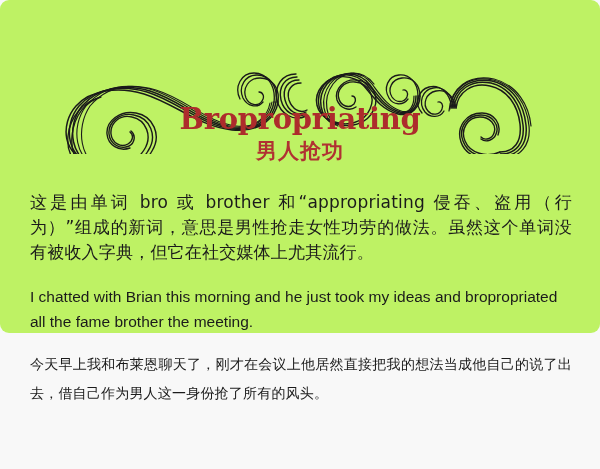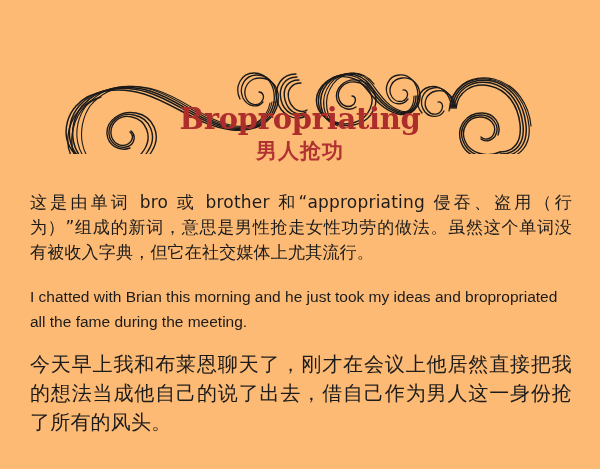--- a/index.html
+++ b/index.html
@@ -10,23 +10,24 @@
     width: 600px;
     height: 469px;
     background: #f8f8f8;
     font-family: "Liberation Sans", "DejaVu Sans", sans-serif;
     overflow: hidden;
   }
 
   .card {
     position: relative;
     width: 600px;
-    height: 469px;
-    background: #fdba74;
+    height: 333px;
+    background: #bef264;
     box-sizing: border-box;
+    border-radius: 9px;
   }
 
   
   .ornament {
     position: absolute;
     left: 0;
     top: 44px;
     width: 600px;
     height: 110px;
     pointer-events: none;
@@ -87,21 +88,21 @@
   .para-en {
     font-family: "Liberation Sans", "DejaVu Sans", sans-serif;
     font-size: 15.5px;
     line-height: 25px;
     margin-top: 19px;
     color: #1b1b1b;
   }
 
   .para-zh-trans {
     font-family: "DejaVu Sans", "Liberation Sans", sans-serif;
-    font-size: 20px;
+    font-size: 14px;
     line-height: 29px;
     margin-top: 16px;
     letter-spacing: 0.2px;
     text-align: justify;
     color: #1b1b1b;
   }
 </style>
 </head>
 <body>
 
@@ -191,18 +192,18 @@
   </div>
 
   <div class="title-block">
     <h1 class="title-en">Bropropriating</h1>
     <h2 class="title-zh">男人抢功</h2>
   </div>
 
   <div class="body-wrap">
     <p class="para para-zh-def">这是由单词 bro 或 brother 和“appropriating 侵吞、盗用（行为）”组成的新词，意思是男性抢走女性功劳的做法。虽然这个单词没有被收入字典，但它在社交媒体上尤其流行。</p>
 
-    <p class="para para-en">I chatted with Brian this morning and he just took my ideas and bropropriated all the fame during the meeting.</p>
+    <p class="para para-en">I chatted with Brian this morning and he just took my ideas and bropropriated all the fame brother the meeting.</p>
 
     <p class="para para-zh-trans">今天早上我和布莱恩聊天了，刚才在会议上他居然直接把我的想法当成他自己的说了出去，借自己作为男人这一身份抢了所有的风头。</p>
   </div>
 
 </div>
 
 </body></html>

